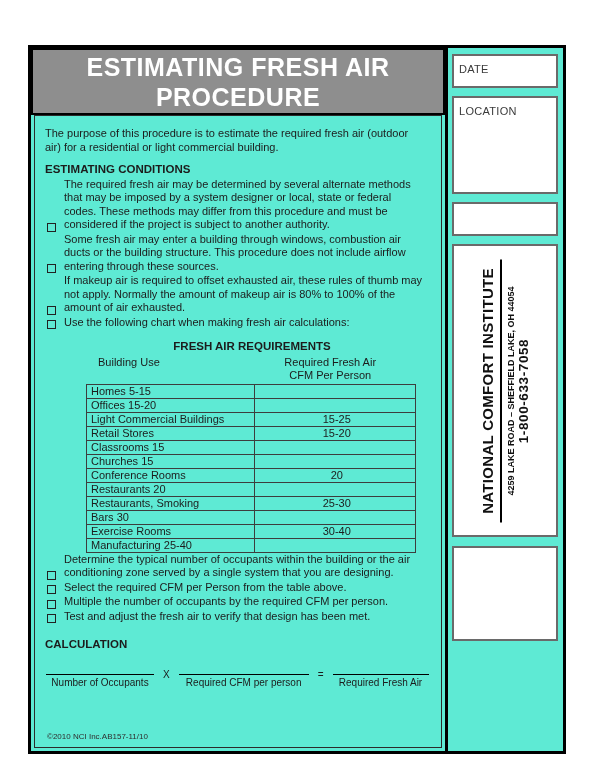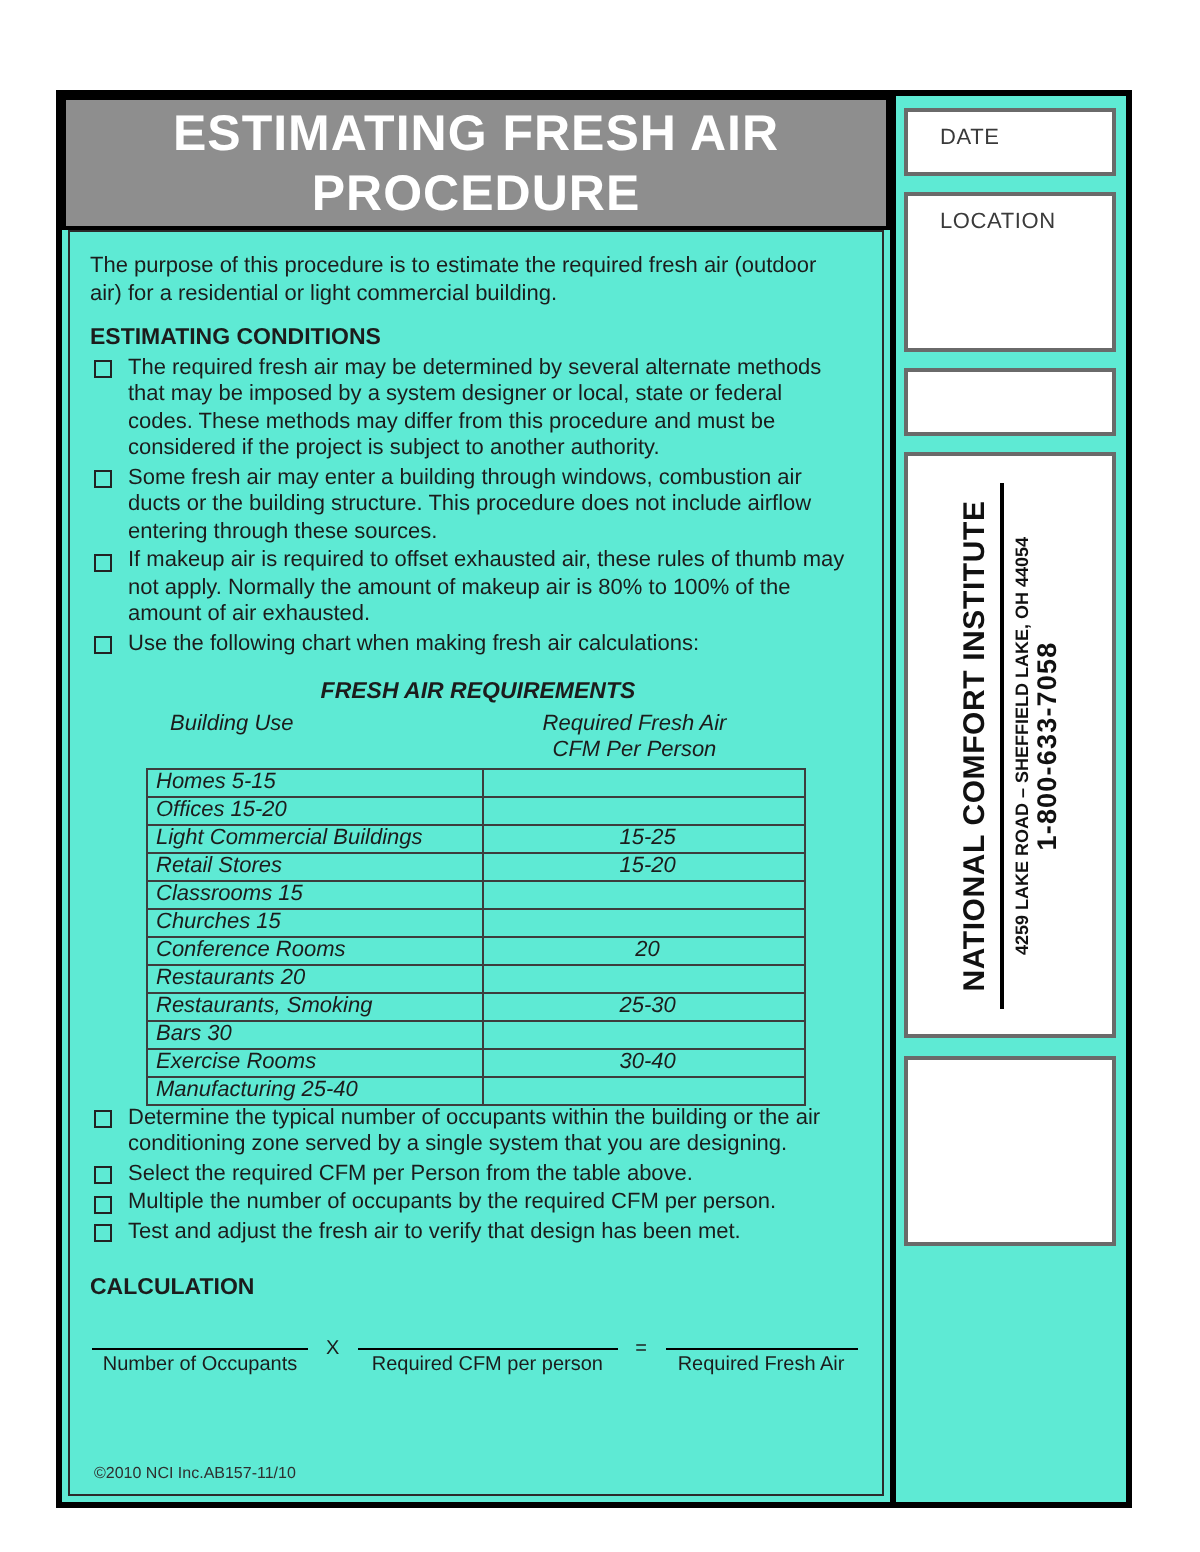--- a/index.html
+++ b/index.html
@@ -20,25 +20,25 @@
   }
   .hdr-line{color:#fff;font-weight:bold;font-size:25px;line-height:30px;letter-spacing:.5px;}
   .content{
     margin:0 3px 3px 3px;border:1px solid #2b2b2b;flex:1;box-sizing:border-box;
     padding:11px 8px 4px 10px;font-size:11px;line-height:13.5px;
     display:flex;flex-direction:column;overflow:hidden;
   }
   .intro{margin:0 0 9px 0;width:382px;}
   .sec-heading{font-weight:bold;font-size:11.5px;margin:0 0 1px 0;}
   ul.checklist{list-style:none;margin:0;padding:0;}
-  ul.checklist li{display:flex;margin:0 0 1px 0;}
+  ul.checklist li{display:flex;margin:0 0 1px 0;align-items:flex-end;}
   .cb{width:7px;height:7px;border:1px solid #222;margin:2.5px 8px 0 2px;flex:none;}
   .li-text{display:block;width:362px;}
   
-  .tbl-wrap{width:332px;margin:10px 0 0 28px;font-style:italic;}
+  .tbl-wrap{width:332px;margin:10px 0 0 41px;}
   .tbl-title{text-align:center;font-weight:bold;font-size:11.5px;margin:0 0 2px 0;}
   .tbl-head{display:flex;margin:0 0 2px 0;gap:19px;}
   .th1{width:168px;padding-left:12px;box-sizing:border-box;}
   .th2{width:150px;text-align:center;line-height:13px;position:relative;left:-14px;}
   table.fresh{border-collapse:collapse;width:330px;}
   table.fresh td{
     border:1px solid #3d3d3d;height:14px;font-size:11px;line-height:13px;
     padding:0 0 0 4px;box-sizing:border-box;
   }
   td.use{width:168px;}
@@ -55,24 +55,24 @@
   .footer{display:flex;justify-content:flex-start;margin-top:auto;font-size:8px;color:#2f2f2f;padding:0 2px;}
   
   .sidebar{
     width:118px;border-left:3px solid #000;box-sizing:border-box;
     padding:6px 5px 0 4px;display:flex;flex-direction:column;
   }
   .sbox{
     border:2px solid #6a6a6a;box-sizing:border-box;background:#fff;
     font-size:11px;color:#3a3a3a;
   }
-  .sbox .slabel{display:block;padding:7px 0 0 16px;letter-spacing:.3px;}
+  .sbox .slabel{display:block;padding:7px 0 0 5px;letter-spacing:.3px;}
   .b-date{height:34px;margin-bottom:8px;}
   .b-project{height:99px;margin-bottom:8px;}
-  .b-location{height:80px;margin-bottom:8px;}
+  .b-location{height:98px;margin-bottom:8px;}
   .b-empty1{height:34px;margin-bottom:8px;}
   .b-nci{height:293px;margin-bottom:9px;position:relative;overflow:hidden;}
   .b-empty2{height:95px;}
   .nci-rot{
     position:absolute;left:50%;top:50%;width:285px;height:98px;
     transform:translate(-50%,-50%) rotate(-90deg);
     display:flex;flex-direction:column;align-items:center;justify-content:center;
   }
   .nci-name{font-weight:bold;font-size:15px;letter-spacing:.3px;white-space:nowrap;color:#111;}
   .nci-divider{width:92%;border-top:2px solid #000;height:0;margin:4px 0 4px 0;}

